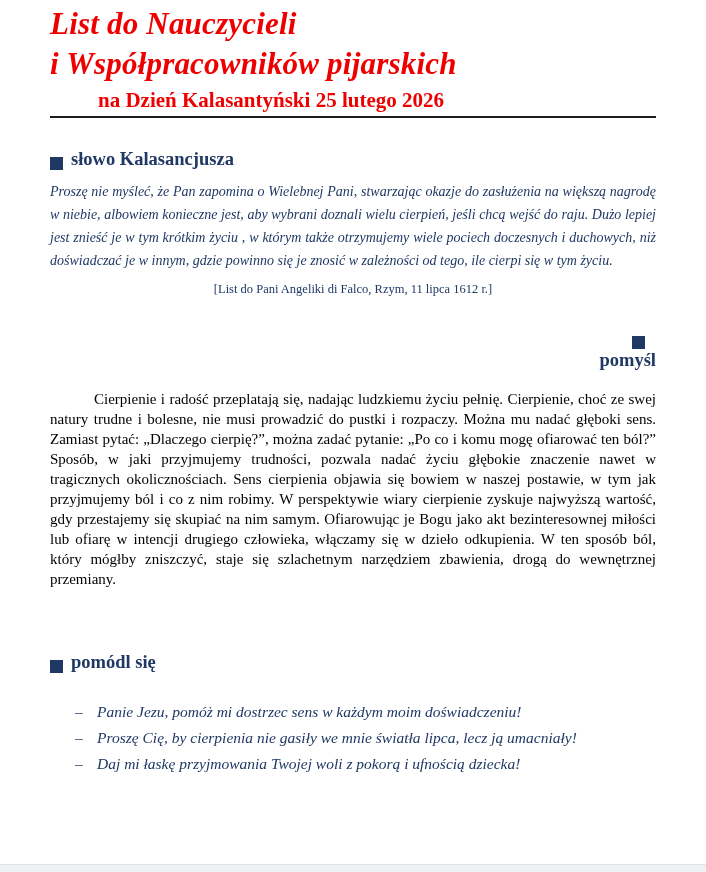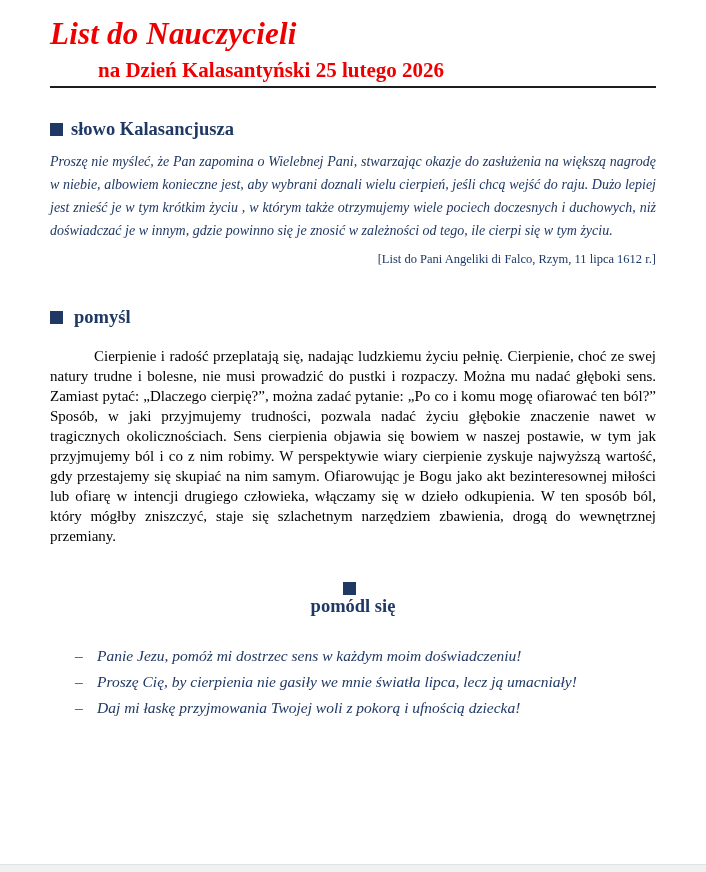--- a/index.html
+++ b/index.html
@@ -8,21 +8,21 @@
     background: #ffffff;
   }
   body {
     width: 706px;
     height: 872px;
     position: relative;
     overflow: hidden;
     font-family: "Liberation Serif", serif;
   }
   .page {
-    padding: 14px 50px 0 50px;
+    padding: 4px 50px 0 50px;
     box-sizing: border-box;
     width: 706px;
   }
   
   .title-line {
     color: #ee0000;
     font-style: italic;
     font-weight: bold;
     font-size: 31px;
     line-height: 40px;
@@ -42,54 +42,54 @@
     margin: 3px 0 0 0;
     width: 100%;
   }
   
   .section-heading {
     color: #1f3864;
     font-weight: bold;
     font-size: 18.5px;
     line-height: 22px;
     display: flex;
-    align-items: center;
+    align-items: flex-end;
   }
   .sq {
     width: 13px;
     height: 13px;
     background: #1f3864;
     display: inline-block;
     margin-right: 8px;
     flex: 0 0 auto;
   }
   .h-word  { margin-top: 30px; }
-  .h-think { margin-top: 38px; }
+  .h-think { margin-top: 38px; flex-direction: column; }
   .h-think .sq { margin-right: 11px; }
-  .h-pray  { margin-top: 36px; flex-direction: column; }
+  .h-pray  { margin-top: 62px; }
   
   .intro-line {
     color: #1f3864;
     font-size: 15px;
     line-height: 20px;
     margin-top: 15px;
   }
   .quote {
     color: #1f3864;
     font-style: italic;
     font-size: 14px;
     line-height: 23px;
     text-align: justify;
     margin-top: 10px;
   }
   .citation {
     color: #1f3864;
     font-size: 12.5px;
     line-height: 17px;
-    text-align: right;
+    text-align: center;
     margin-top: 9px;
   }
   
   .think-body {
     color: #000000;
     font-size: 15px;
     line-height: 20px;
     text-align: justify;
     text-indent: 44px;
     margin-top: 18px;
@@ -130,20 +130,21 @@
     box-sizing: border-box;
   }
 </style>
 </head>
 <body>
 
 <div class="page">
 
   <div>
     <div class="title-line">List do Nauczycieli</div>
+    <div class="title-line">i Współpracowników pijarskich</div>
     <div class="subtitle">na Dzień Kalasantyński 25 lutego 2026</div>
     <hr class="masthead-rule">
   </div>
 
   <div>
     <div class="section-heading h-word">
       <span class="sq"></span>
       <span>słowo Kalasancjusza</span>
     </div>
     <div class="quote">Proszę nie myśleć, że Pan zapomina o Wielebnej Pani, stwarzając okazje do zasłużenia na większą nagrodę w niebie, albowiem konieczne jest, aby wybrani doznali wielu cierpień, jeśli chcą wejść do raju. Dużo lepiej jest znieść je w tym krótkim życiu , w którym także otrzymujemy wiele pociech doczesnych i duchowych, niż doświadczać je w innym, gdzie powinno się je znosić w zależności od tego, ile cierpi się w tym życiu.</div>

